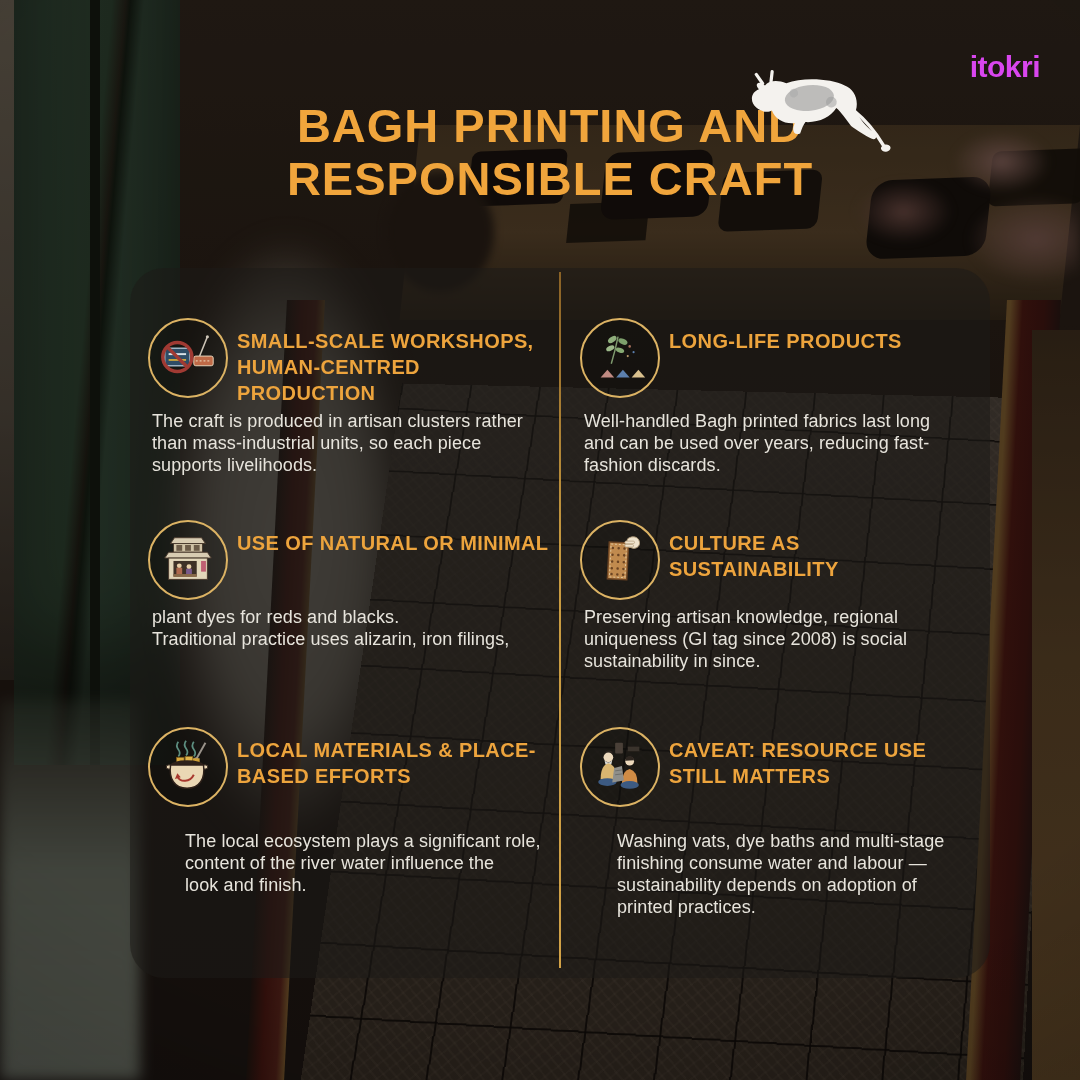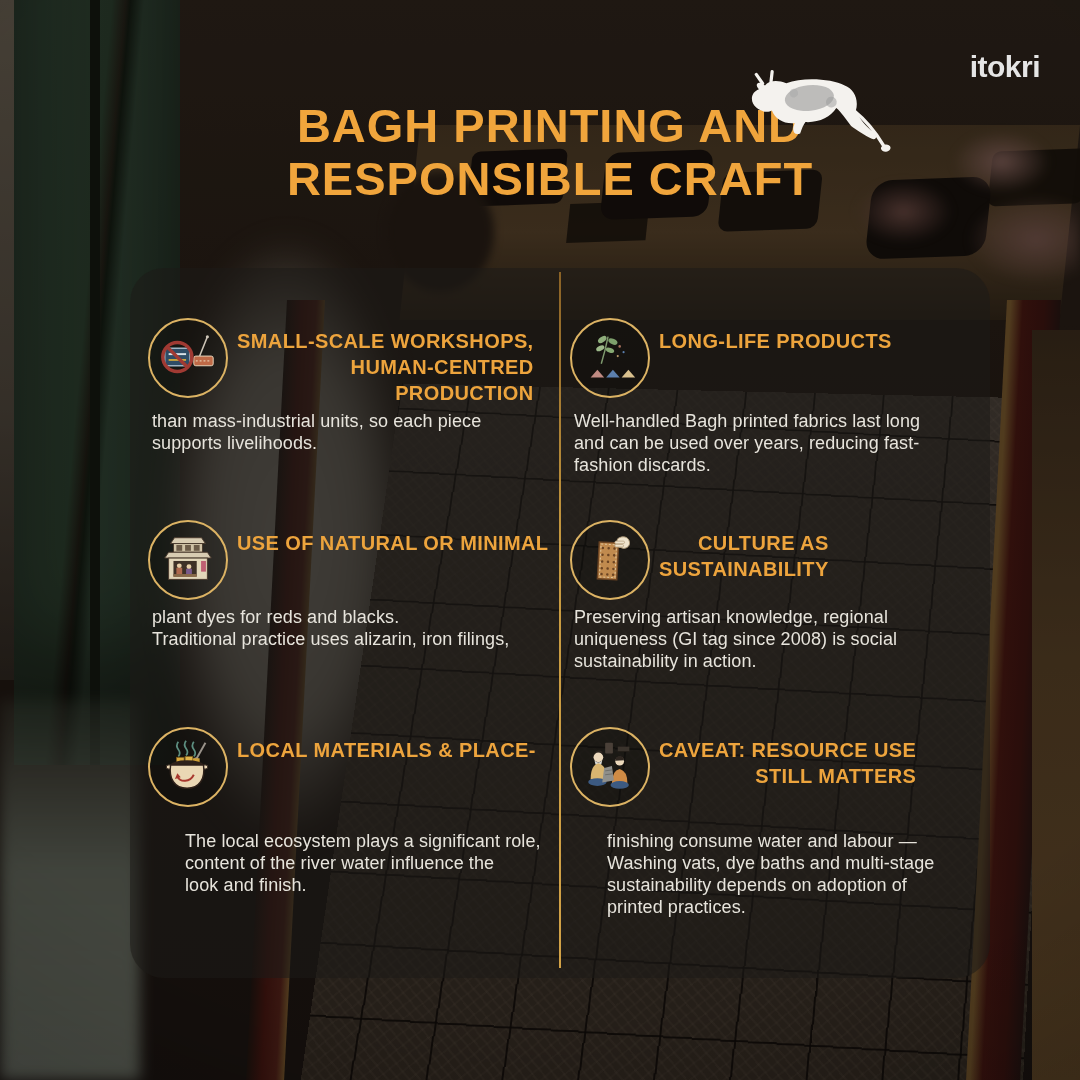--- a/index.html
+++ b/index.html
@@ -55,45 +55,45 @@
   .bg-stripe-r{left:986px;top:300px;width:54px;height:800px;
     background:linear-gradient(90deg,#7c5c2e 0 7%,#47140f 30%,#3c110e 70%,#221210);
     transform:skewX(-3deg);}
   .bg-wood-r{left:1032px;top:330px;width:48px;height:750px;
     background:linear-gradient(180deg,#392b1b,#584226 45%,#684d2a);}
   .bg-overlay{position:absolute;inset:0;background:rgba(14,10,8,.40);}
   .bg-vignette{position:absolute;inset:0;
     background:radial-gradient(120% 100% at 50% 40%, rgba(0,0,0,0) 55%, rgba(0,0,0,.38) 100%);}
 
   
-  .logo{top:50px;right:40px;font-size:30px;font-weight:700;color:#e5e5e5;
+  .logo{top:50px;right:40px;font-size:30px;font-weight:700;color:#d946ef;
     letter-spacing:-.5px;z-index:8;}
   .title{left:90px;top:99px;width:920px;text-align:center;z-index:6;
     color:#f0a53c;font-weight:800;font-size:47px;line-height:53px;letter-spacing:1px;}
   .title span{display:block;}
   .cow{left:742px;top:50px;z-index:7;}
 
   
   .panel{left:130px;top:268px;width:860px;height:710px;border-radius:34px;
     background:rgba(29,27,24,.55);z-index:5;}
   .divider{position:absolute;left:50%;top:4px;bottom:10px;width:2px;margin-left:-1px;
     background:linear-gradient(180deg,#8a6226,#c79a40 40%,#d2a247);}
 
   .card{position:absolute;}
   .card.c-l{left:18px;width:406px;}
-  .card.c-r{left:440px;width:412px;}
+  .card.c-r{left:450px;width:412px;}
   .card.r1{top:50px;}
   .card.r2{top:252px;}
   .card.r3{top:459px;}
   .card-head{display:flex;align-items:flex-start;}
   .icon{flex:0 0 76px;width:76px;height:76px;border-radius:50%;
     border:2px solid #dcb364;background:rgba(0,0,0,.18);
     display:flex;align-items:center;justify-content:center;}
   .card-title{margin:10px 0 0 9px;color:#eda43d;font-weight:700;font-size:20px;
-    line-height:26px;letter-spacing:.4px;text-align:right;}
+    line-height:26px;letter-spacing:.4px;}
   .card-title span{display:block;white-space:nowrap;}
   .card-body{position:absolute;left:4px;color:#e7e4dc;font-size:18px;line-height:22px;
     letter-spacing:.1px;}
   .card-body span{display:block;white-space:nowrap;}
   .card.r1 .card-body{top:92px;}
   .card.r2 .card-body{top:86px;}
   .card.r3 .card-body{top:103px;margin-left:33px;}
 </style>
 </head>
 <body>
@@ -158,20 +158,21 @@
           <line x1="10.5" y1="20.5" x2="31.5" y2="41.5" stroke="#a03a33" stroke-width="3.6"></line>
         </svg>
       </div>
       <div class="card-title">
         <span>SMALL-SCALE WORKSHOPS,</span>
         <span>HUMAN-CENTRED</span>
         <span>PRODUCTION</span>
       </div>
     </div>
     <div class="card-body">
+      <span>The craft is produced in artisan clusters rather</span>
       <span>than mass-industrial units, so each piece</span>
       <span>supports livelihoods.</span>
       <span></span>
     </div>
   </div>
 
   <div class="card c-r r1">
     <div class="card-head">
       <div class="icon">
         <svg width="62" height="62" viewBox="0 0 64 64">
@@ -267,21 +268,21 @@
       </div>
       <div class="card-title">
         <span>CULTURE AS</span>
         <span>SUSTAINABILITY</span>
         <span></span>
       </div>
     </div>
     <div class="card-body">
       <span>Preserving artisan knowledge, regional</span>
       <span>uniqueness (GI tag since 2008) is social</span>
-      <span>sustainability in action.</span>
+      <span>sustainability in since.</span>
       <span></span>
     </div>
   </div>
 
   <div class="card c-l r3">
     <div class="card-head">
       <div class="icon">
         <svg width="62" height="62" viewBox="0 0 64 64">
           <path d="M22,6 q-3,4 0,8 q3,4 0,7" stroke="#5d8f80" fill="none" stroke-width="1.8"></path>
           <path d="M30,5 q-3,4 0,8 q3,4 0,7" stroke="#5d8f80" fill="none" stroke-width="1.8"></path>
@@ -294,20 +295,21 @@
           <ellipse cx="31" cy="30" rx="17" ry="5" fill="#2e211a"></ellipse>
           <ellipse cx="12.5" cy="32" rx="3" ry="2.2" fill="#ead7b4" stroke="#2e211a"></ellipse>
           <ellipse cx="49.5" cy="32" rx="3" ry="2.2" fill="#ead7b4" stroke="#2e211a"></ellipse>
           <path d="M14,30 C12,44 18,54 31,54 C44,54 50,44 48,30 Z" fill="#ead7b4" stroke="#2e211a" stroke-width="1.5"></path>
           <path d="M38,40 C34,48 24,48 21,42" stroke="#a8372e" stroke-width="2" fill="none"></path>
           <polygon points="18.5,44.5 24.5,42.5 21,38.5" fill="#a8372e"></polygon>
         </svg>
       </div>
       <div class="card-title">
         <span>LOCAL MATERIALS &amp; PLACE-</span>
+        <span>BASED EFFORTS</span>
         <span></span>
       </div>
     </div>
     <div class="card-body">
       <span>The local ecosystem plays a significant role,</span>
       <span>content of the river water influence the</span>
       <span>look and finish.</span>
     </div>
   </div>
 
@@ -332,19 +334,19 @@
           <line x1="27" y1="40" x2="35" y2="39" stroke="#6e6e6a" stroke-width="1"></line>
         </svg>
       </div>
       <div class="card-title">
         <span>CAVEAT: RESOURCE USE</span>
         <span>STILL MATTERS</span>
         <span></span>
       </div>
     </div>
     <div class="card-body">
+      <span>Washing vats, dye baths and multi-stage</span>
       <span>finishing consume water and labour —</span>
-      <span>Washing vats, dye baths and multi-stage</span>
       <span>sustainability depends on adoption of</span>
       <span>printed practices.</span>
     </div>
   </div>
 </div>
 
 </body></html>

